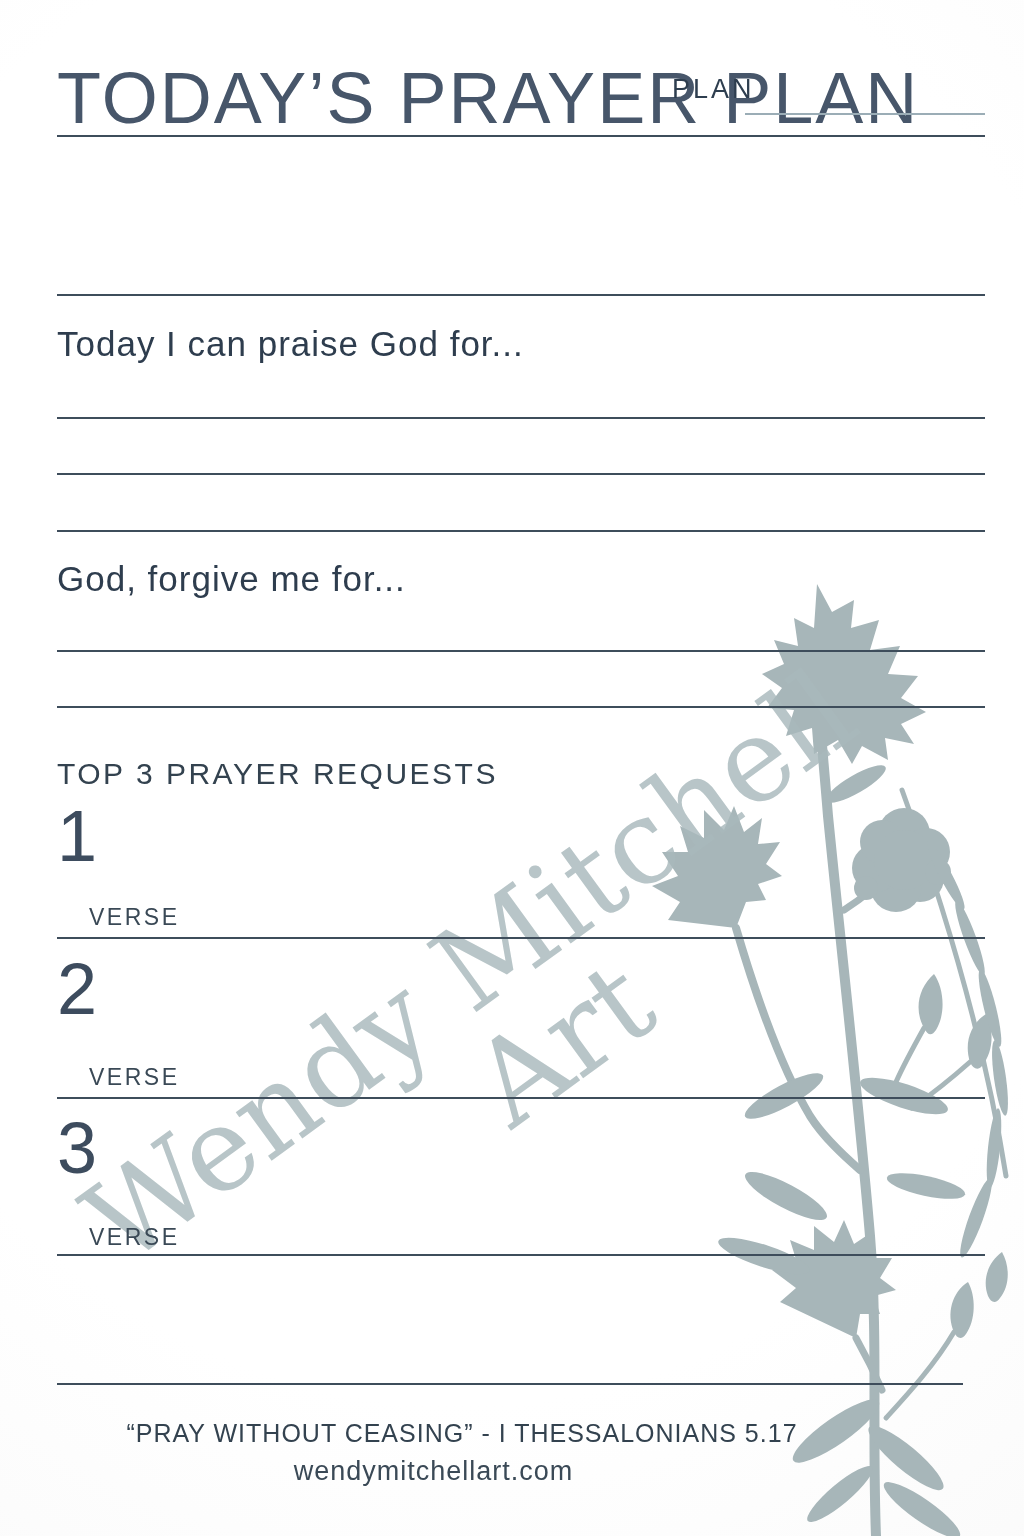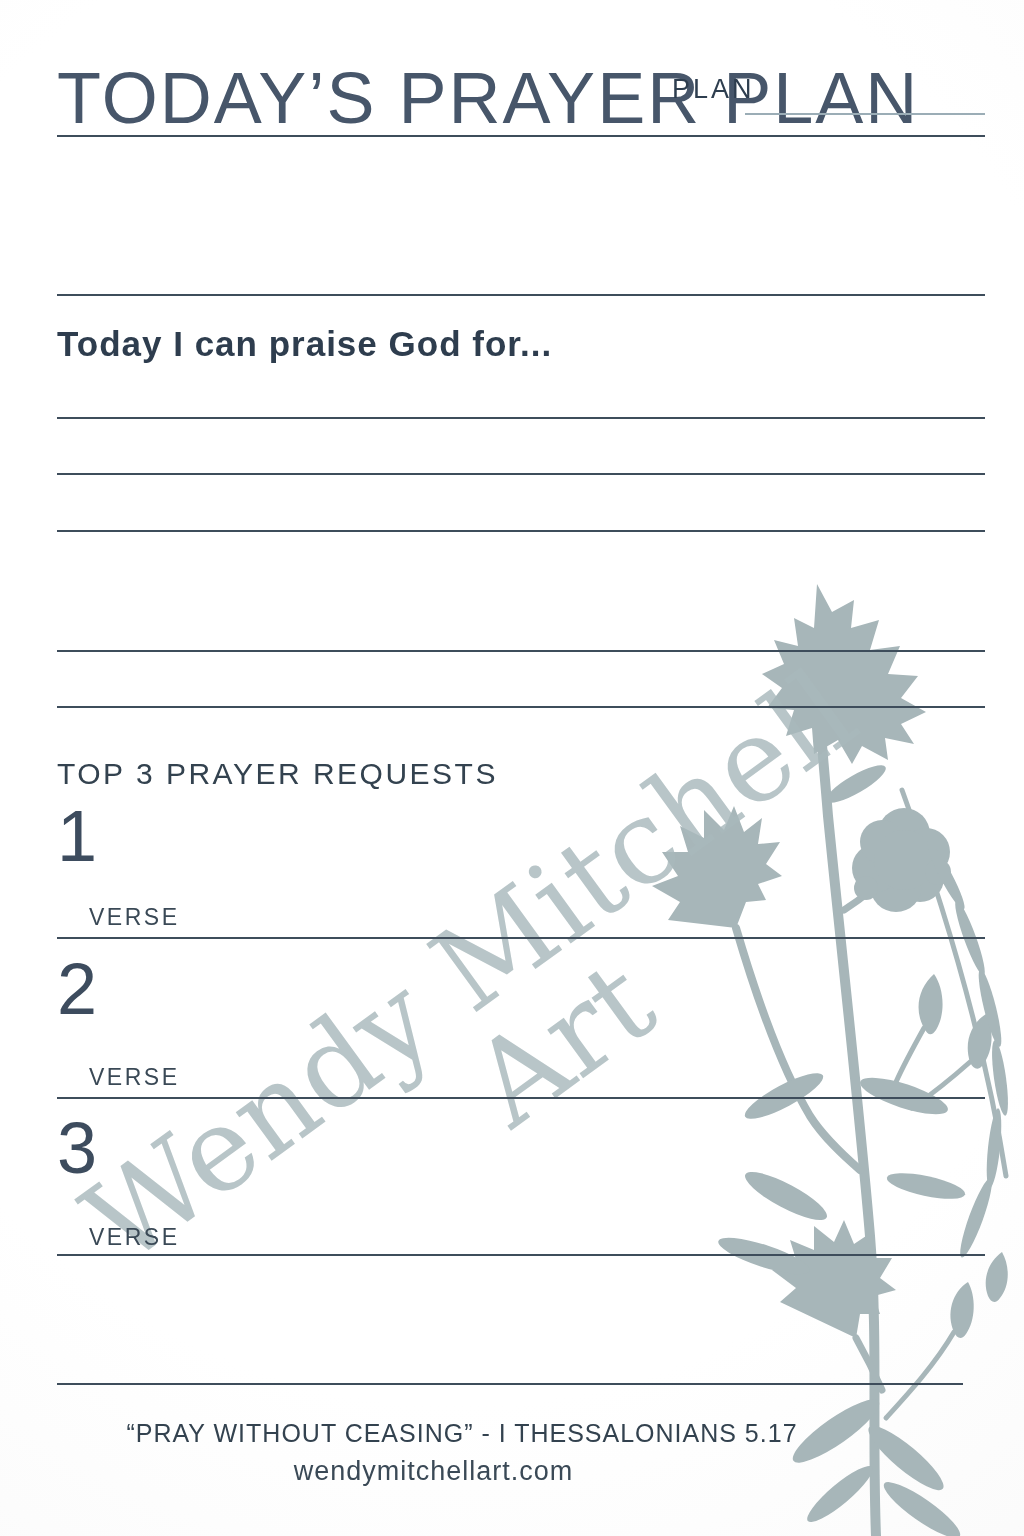--- a/index.html
+++ b/index.html
@@ -41,21 +41,21 @@
     position:absolute;left:672px;top:74px;
     font-size:27px;font-weight:400;letter-spacing:3px;color:#2e3e4f;
   }
   .sec-label-caps{
     position:absolute;left:57px;
     font-size:27px;font-weight:300;letter-spacing:3.5px;color:#33424f;
     white-space:nowrap;
   }
   .sec-label-sentence{
     position:absolute;left:57px;
-    font-size:35px;font-weight:700;letter-spacing:1px;color:#2e3d4e;
+    font-size:35px;font-weight:400;letter-spacing:1px;color:#2e3d4e;
     white-space:nowrap;
   }
   .req-number{
     position:absolute;left:57px;
     font-size:72px;font-weight:300;color:#3d4c5e;line-height:1;
   }
   .verse-label{
     position:absolute;left:57px;
     font-size:23px;font-weight:300;letter-spacing:2.5px;color:#3a4956;margin-left:32px;
   }
@@ -159,20 +159,21 @@
     <div class="date-rule"></div>
     <div class="rule" style="top:135px"></div>
 
     <div class="rule thin" style="top:294px"></div>
 
     <div class="sec-label-sentence" style="top:324px">Today I can praise God for...</div>
     <div class="rule thin" style="top:417px"></div>
     <div class="rule thin" style="top:473px"></div>
     <div class="rule thin" style="top:530px"></div>
 
+    <div class="sec-label-sentence" style="top:559px">God, forgive me for...</div>
     <div class="rule thin" style="top:650px"></div>
     <div class="rule thin" style="top:706px"></div>
 
     <div class="sec-label-caps" style="top:757px;letter-spacing:2.5px;font-size:30px">TOP 3 PRAYER REQUESTS</div>
 
     <div class="req-number" style="top:800px">1</div>
     <div class="verse-label" style="top:904px">VERSE</div>
     <div class="rule thin" style="top:937px"></div>
 
     <div class="req-number" style="top:953px">2</div>

